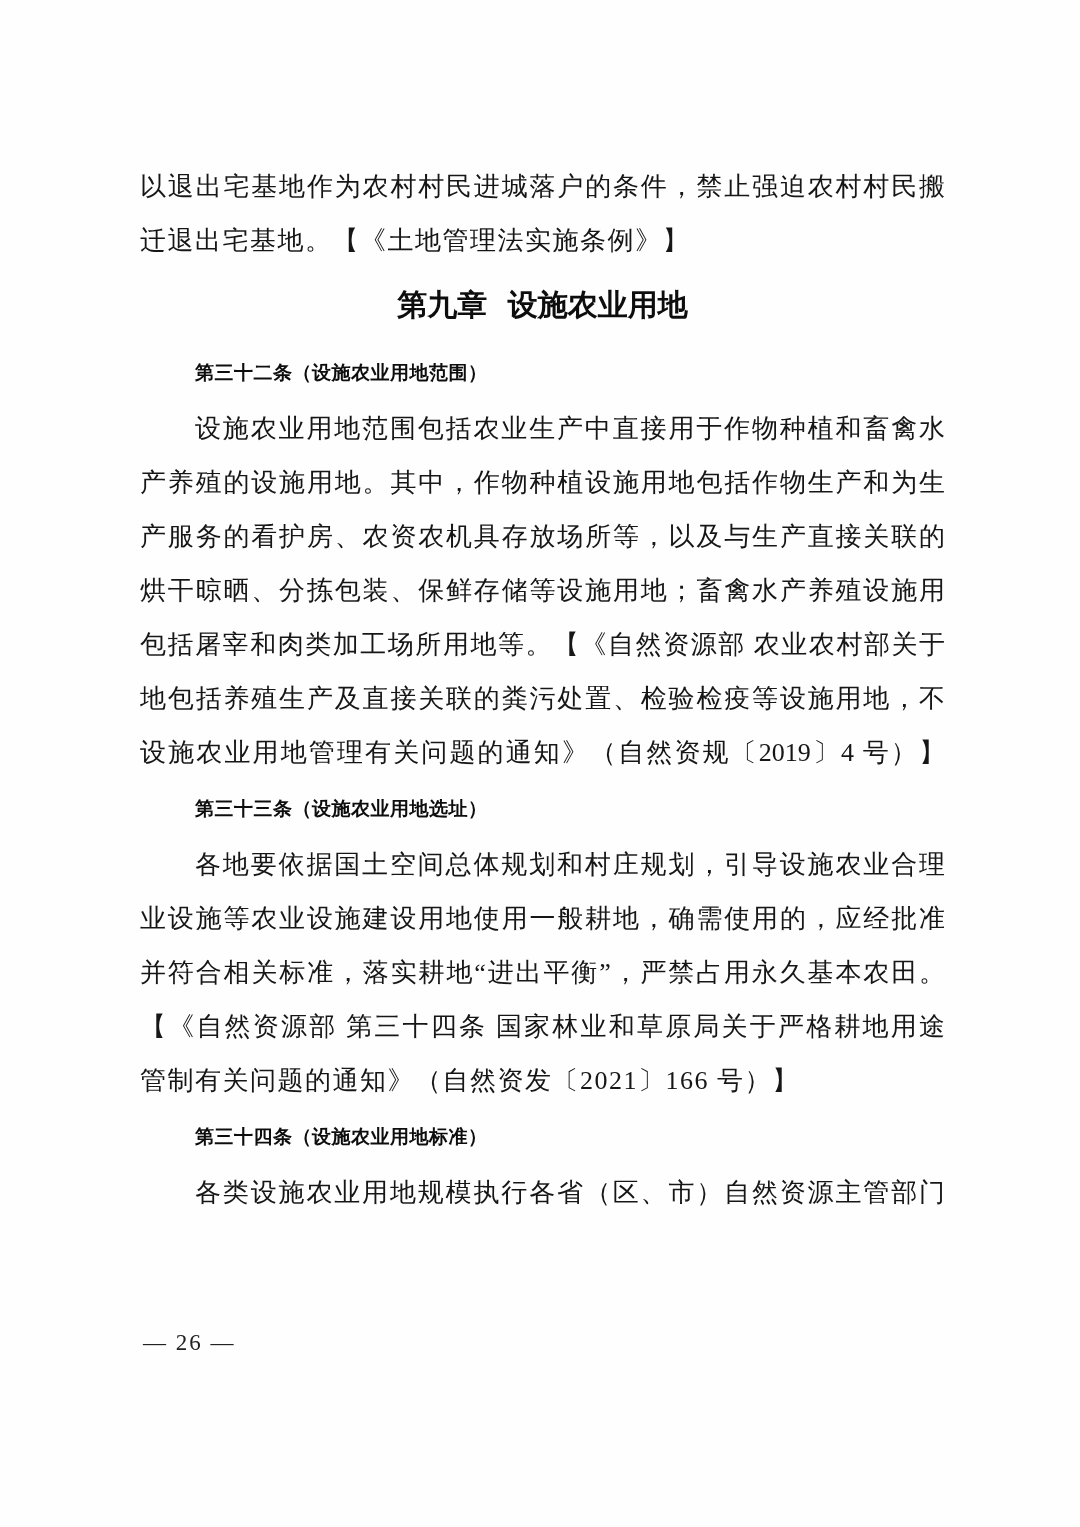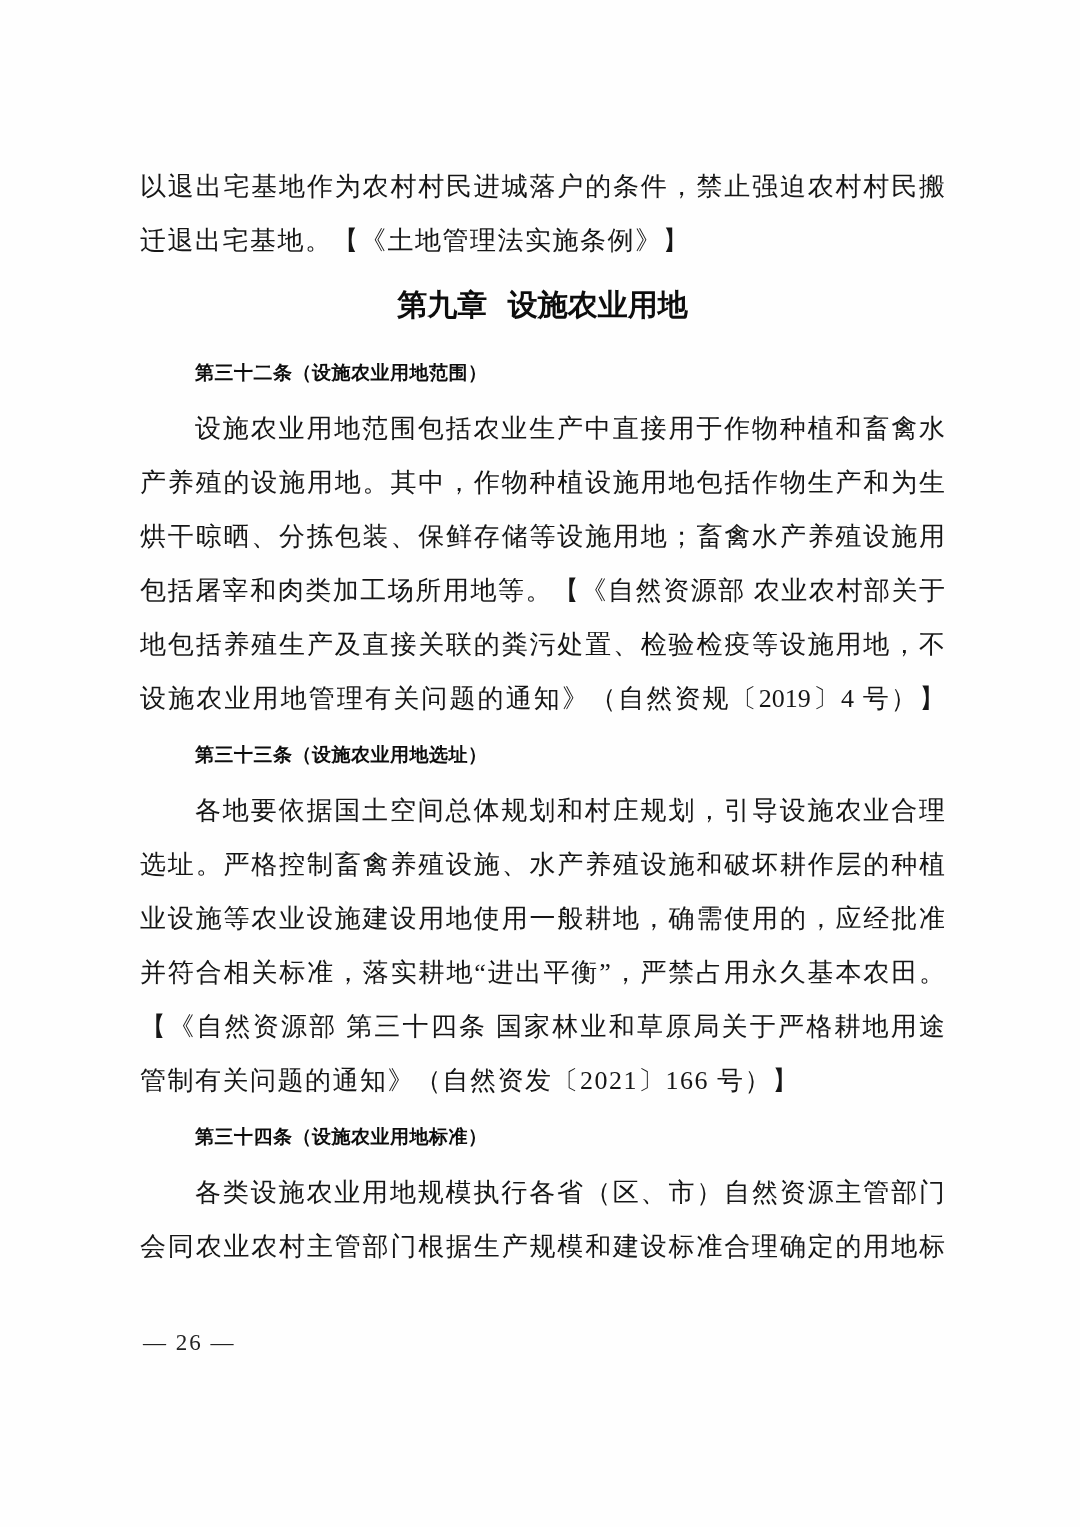--- a/index.html
+++ b/index.html
@@ -72,33 +72,32 @@
   <div class="content">
 
     <div class="line justify">以退出宅基地作为农村村民进城落户的条件，禁止强迫农村村民搬</div>
     <div class="line natural">迁退出宅基地。【《土地管理法实施条例》】</div>
 
     <div class="chapter">第九章 设施农业用地</div>
 
     <div class="article-heading">第三十二条（设施农业用地范围）</div>
     <div class="line justify indent">设施农业用地范围包括农业生产中直接用于作物种植和畜禽水</div>
     <div class="line justify">产养殖的设施用地。其中，作物种植设施用地包括作物生产和为生</div>
+    <div class="line justify">产服务的看护房、农资农机具存放场所等，以及与生产直接关联的</div>
     <div class="line justify">烘干晾晒、分拣包装、保鲜存储等设施用地；畜禽水产养殖设施用</div>
     <div class="line justify">包括屠宰和肉类加工场所用地等。【《自然资源部 农业农村部关于</div>
     <div class="line justify">地包括养殖生产及直接关联的粪污处置、检验检疫等设施用地，不</div>
     <div class="line justify">设施农业用地管理有关问题的通知》（自然资规〔2019〕4 号）】</div>
 
     <div class="article-heading">第三十三条（设施农业用地选址）</div>
     <div class="line justify indent">各地要依据国土空间总体规划和村庄规划，引导设施农业合理</div>
-    <div class="line justify">选址。严格控制畜禽养殖设施、水产养殖设施和破坏耕作层的种植</div>
     <div class="line justify">业设施等农业设施建设用地使用一般耕地，确需使用的，应经批准</div>
     <div class="line justify">并符合相关标准，落实耕地“进出平衡”，严禁占用永久基本农田。</div>
     <div class="line justify">【《自然资源部 第三十四条 国家林业和草原局关于严格耕地用途</div>
     <div class="line natural">管制有关问题的通知》（自然资发〔2021〕166 号）】</div>
 
     <div class="article-heading">第三十四条（设施农业用地标准）</div>
     <div class="line justify indent">各类设施农业用地规模执行各省（区、市）自然资源主管部门</div>
-    <div class="line justify">会同农业农村主管部门根据生产规模和建设标准合理确定的用地标</div>
 
   </div>
 
   <div class="footer">— 26 —</div>
 </div>
 
 </body></html>

